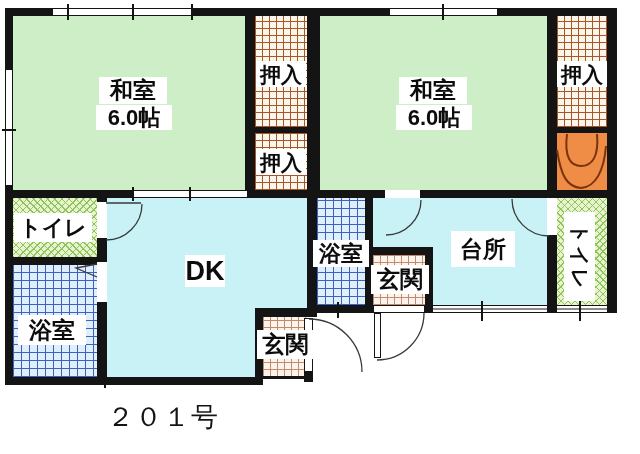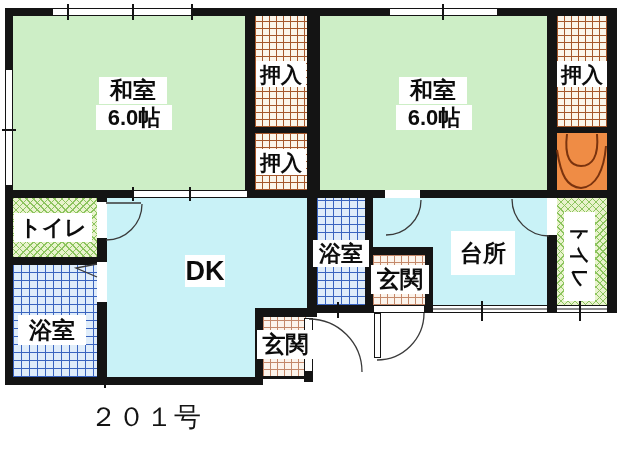--- a/index.html
+++ b/index.html
@@ -155,22 +155,22 @@
   </div>
   <div class="label" style="left:257px;top:330px;width:57px;height:29px;font-size:23px;">
     <span>玄関</span>
   </div>
   <div class="label" style="left:313px;top:240px;width:56px;height:27px;font-size:22px;">
     <span>浴室</span>
   </div>
   <div class="label" style="left:371px;top:265px;width:58px;height:29px;font-size:23px;">
     <span>玄関</span>
   </div>
-  <div class="label" style="left:451px;top:231px;width:64px;height:44px;font-size:23px;">
+  <div class="label" style="left:451px;top:231px;width:64px;height:36px;font-size:23px;">
     <span>台所</span>
   </div>
   <div class="label" style="left:564px;top:212px;width:31px;height:89px;">
     <span class="label-v-inner" style="font-size:20px;letter-spacing:2px;">トイレ</span>
   </div>
 
-  <div class="unit-label" style="left:90px;top:399px;">２０１号</div>
+  <div class="unit-label" style="left:107px;top:399px;">２０１号</div>
 
 </div>
 
 </body></html>

